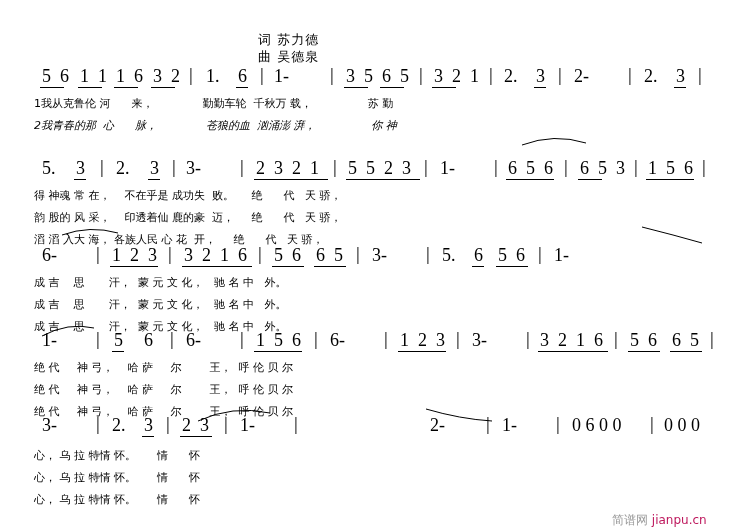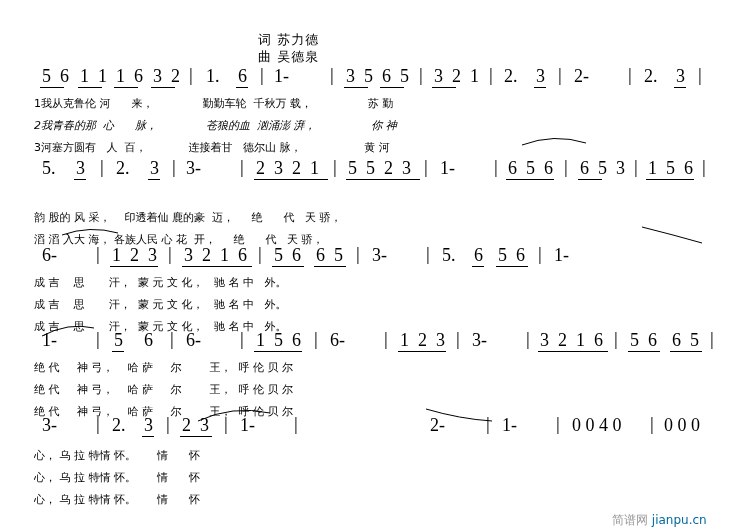--- a/index.html
+++ b/index.html
@@ -63,21 +63,21 @@
   }
 
   .slur{position:absolute;}
 
   .watermark{
     position:absolute;
     font-size:12px;
     color:#9a9a9a;
     font-family:"DejaVu Sans", sans-serif;
   }
-  .watermark .red{color:#0369a1;}
+  .watermark .red{color:#be185d;}
 
   .zeros{
     position:absolute;
     left:34px;
     font-size:18px;
     white-space:pre;
     letter-spacing:0px;
   }
 </style>
 </head>
@@ -134,21 +134,20 @@
     <div class="bar" style="left:594px;top:-1px;">|</div>
 
     <div class="note" style="left:610px;top:0;">2.</div>
     <div class="note" style="left:642px;top:0;">3</div>
     <div class="ul" style="left:640px;top:21px;width:12px;"></div>
     <div class="bar" style="left:664px;top:-1px;">|</div>
   </div>
 
   <div class="lyric" style="left:34px;top:96px;">1我从克鲁伦 河      来，              勤勤车轮  千秋万 载，                苏 勤</div>
   <div class="lyric" style="left:34px;top:118px;font-style:italic;">2我青春的那  心      脉，              苍狼的血  汹涌澎 湃，                你 神</div>
-  <div class="lyric" style="left:34px;top:140px;">3河塞方圆有   人  百，            连接着甘   德尔山 脉，                  黄 河</div>
 
   <svg class="slur" style="left:520px;top:133px;" width="70" height="16">
     <path d="M2,12 Q34,0 66,10" stroke="#000" fill="none" stroke-width="1"></path>
   </svg>
 
   <div class="row" style="top:158px;">
     <div class="note" style="left:8px;top:0;">5.</div>
     <div class="note" style="left:42px;top:0;">3</div>
     <div class="ul" style="left:40px;top:21px;width:12px;"></div>
     <div class="bar" style="left:66px;top:-1px;">|</div>
@@ -190,20 +189,21 @@
     <div class="ul" style="left:544px;top:21px;width:24px;"></div>
     <div class="bar" style="left:600px;top:-1px;">|</div>
 
     <div class="note" style="left:614px;top:0;">1</div>
     <div class="note" style="left:632px;top:0;">5</div>
     <div class="note" style="left:650px;top:0;">6</div>
     <div class="ul" style="left:612px;top:21px;width:48px;"></div>
     <div class="bar" style="left:668px;top:-1px;">|</div>
   </div>
 
+  <div class="lyric" style="left:34px;top:188px;">得 神魂 常 在，    不在乎是 成功失  败。     绝      代   天 骄，</div>
   <div class="lyric" style="left:34px;top:232px;">滔 滔 入大 海， 各族人民 心 花  开，     绝      代   天 骄，</div>
   <div class="lyric" style="left:34px;top:210px;">韵 股的 风 采，    印透着仙 鹿的豪  迈，     绝      代   天 骄，</div>
 
   <svg class="slur" style="left:60px;top:225px;" width="60" height="14">
     <path d="M2,10 Q30,0 58,8" stroke="#000" fill="none" stroke-width="1"></path>
   </svg>
   <svg class="slur" style="left:640px;top:225px;" width="66" height="20">
     <path d="M2,2 Q34,10 62,18" stroke="#000" fill="none" stroke-width="1"></path>
   </svg>
 
@@ -320,21 +320,21 @@
 
     <div class="note" style="left:206px;top:0;">1-</div>
     <div class="bar" style="left:260px;top:-1px;">|</div>
 
     <div class="note" style="left:396px;top:0;">2-</div>
     <div class="bar" style="left:452px;top:-1px;">|</div>
 
     <div class="note" style="left:468px;top:0;">1-</div>
     <div class="bar" style="left:522px;top:-1px;">|</div>
 
-    <div class="note" style="left:538px;top:0;">0 0 4 0</div>
+    <div class="note" style="left:538px;top:0;">0 6 0 0</div>
     <div class="bar" style="left:616px;top:-1px;">|</div>
 
     <div class="note" style="left:630px;top:0;">0 0 0</div>
   </div>
 
   <svg class="slur" style="left:196px;top:405px;" width="76" height="18">
     <path d="M2,16 Q36,0 74,8" stroke="#000" fill="none" stroke-width="1"></path>
   </svg>
   <svg class="slur" style="left:424px;top:405px;" width="70" height="18">
     <path d="M2,4 Q36,14 68,16" stroke="#000" fill="none" stroke-width="1"></path>

